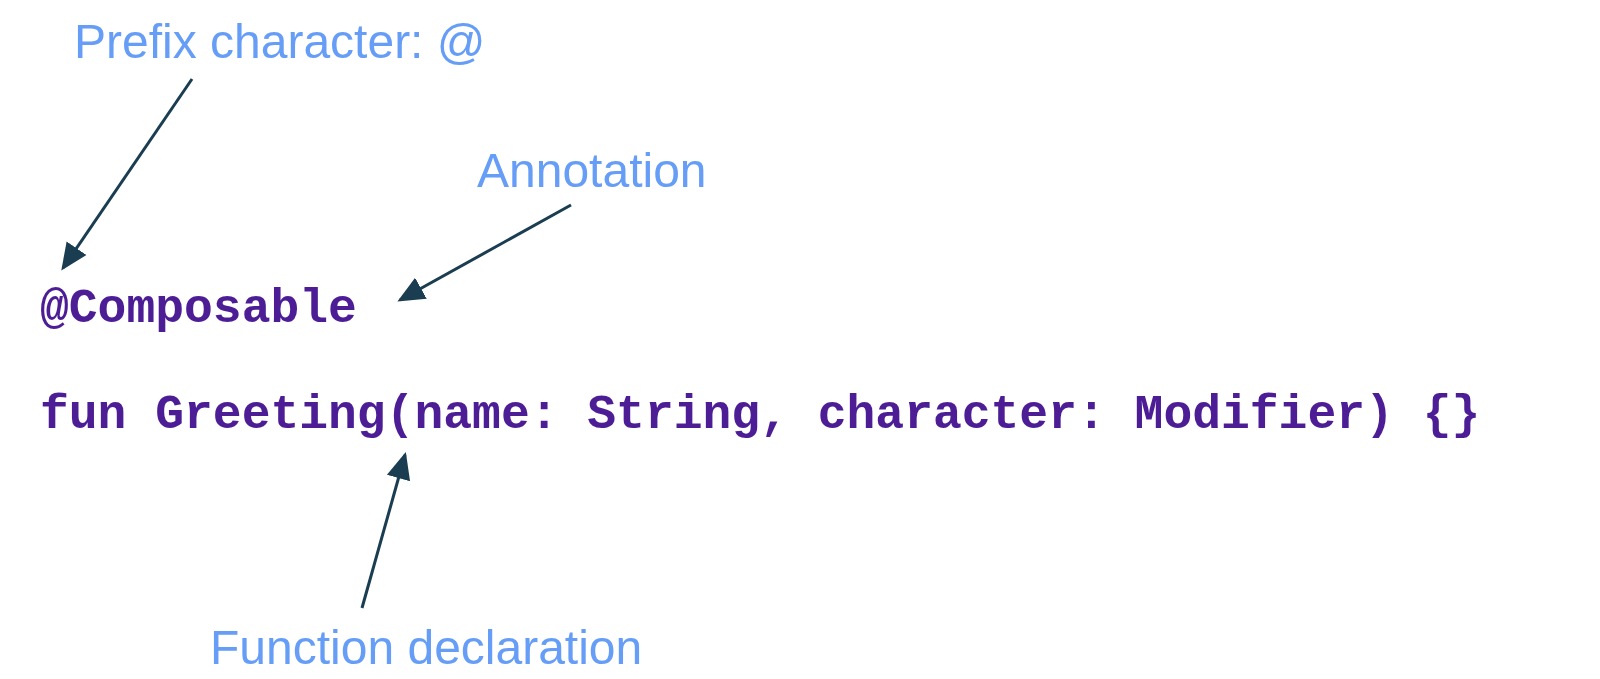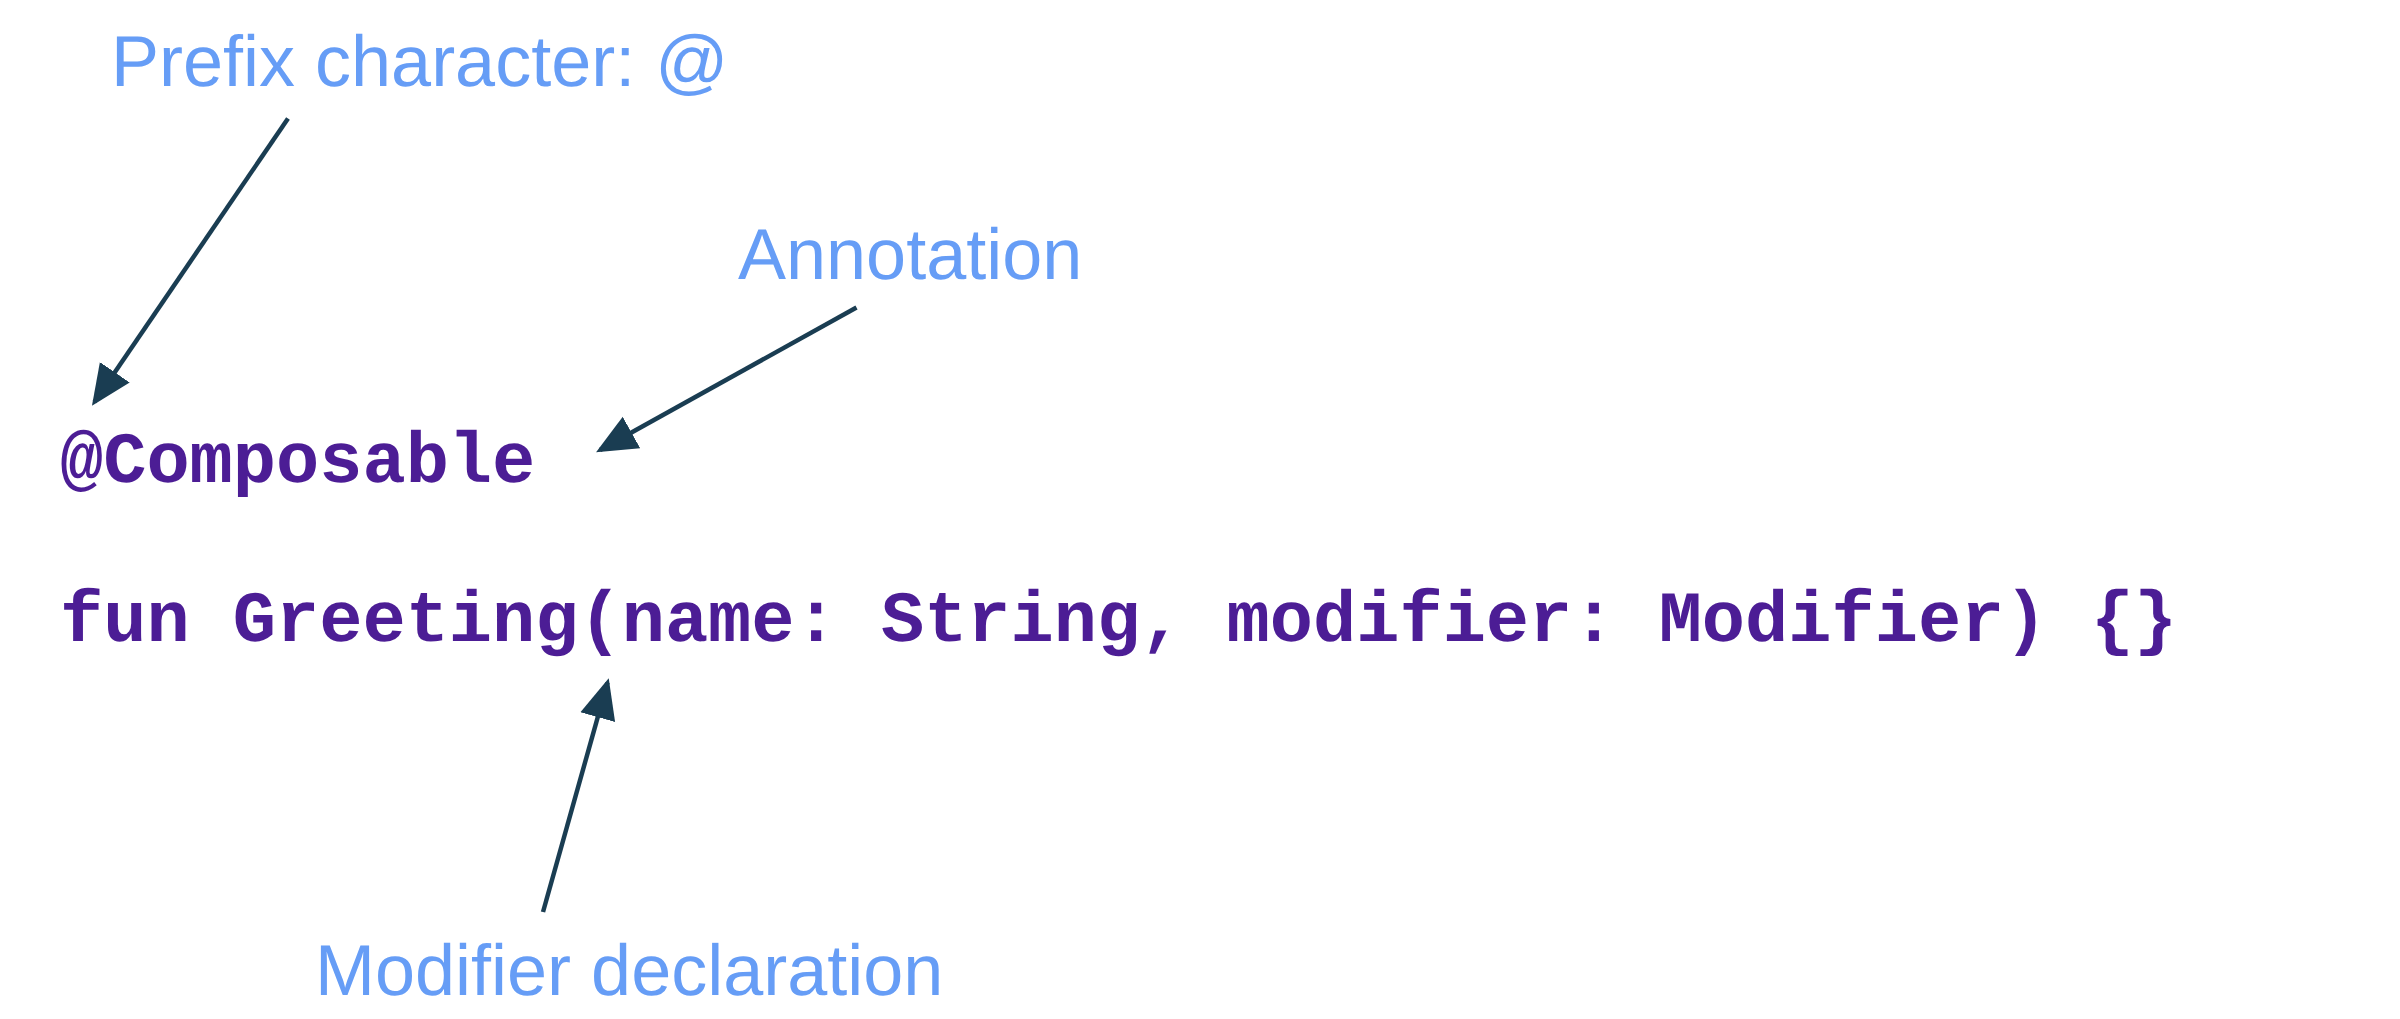--- a/index.html
+++ b/index.html
@@ -35,27 +35,27 @@
       width: 1600px;
       height: 679px;
       pointer-events: none;
     }
   </style>
 </head>
 <body>
 
 <div class="label" style="left:74px; top:14px;">Prefix character: @</div>
 
-<div class="label" style="left:492px; top:143px;">Annotation</div>
+<div class="label" style="left:477px; top:143px;">Annotation</div>
 
-<div class="label" style="left:210px; top:620px;">Modifier declaration</div>
+<div class="label" style="left:210px; top:620px;">Function declaration</div>
 
 <div class="code" style="left:40px; top:282px;">@Composable</div>
 
-<div class="code" style="left:40px; top:388px;">fun Greeting(name: String, modifier: Modifier) {}</div>
+<div class="code" style="left:40px; top:388px;">fun Greeting(name: String, character: Modifier) {}</div>
 
 <svg class="arrows">
   <defs>
     <marker id="arrowhead" markerWidth="10" markerHeight="10" refX="8" refY="5" orient="auto" markerUnits="strokeWidth">
       <path d="M0,1 L9,5 L0,9 Z" fill="#1a3d52"></path>
     </marker>
   </defs>
   <line x1="192" y1="79" x2="63" y2="268" stroke="#1a3d52" stroke-width="3" marker-end="url(#arrowhead)"></line>
   <line x1="571" y1="205" x2="400" y2="300" stroke="#1a3d52" stroke-width="3" marker-end="url(#arrowhead)"></line>
   <line x1="362" y1="608" x2="405" y2="455" stroke="#1a3d52" stroke-width="3" marker-end="url(#arrowhead)"></line>

